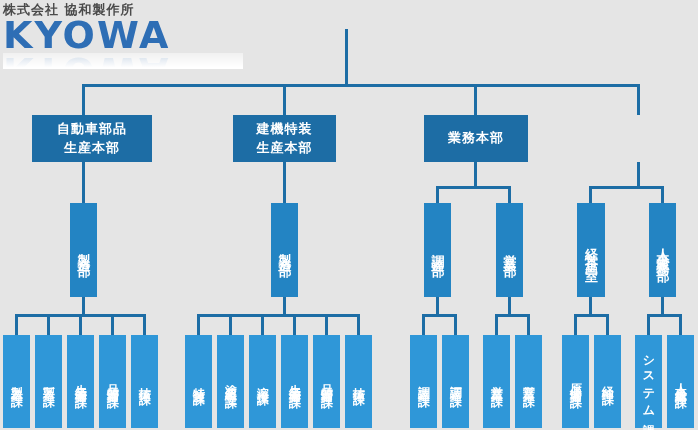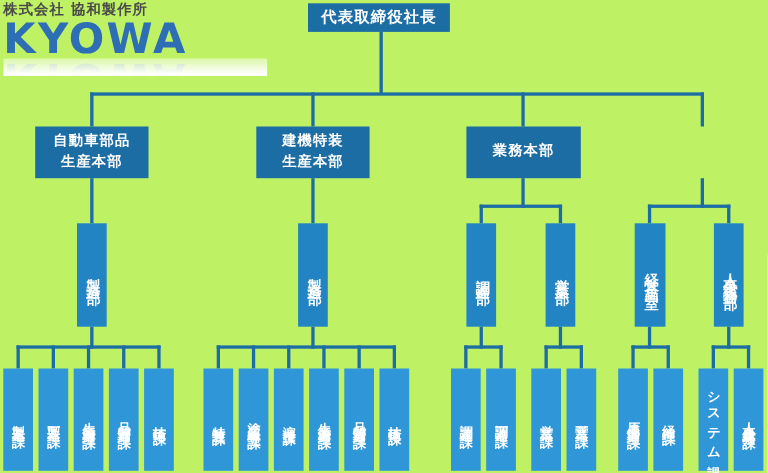--- a/index.html
+++ b/index.html
@@ -7,21 +7,21 @@
     --c-l1:#1d6da5;
     --c-l2:#1d6da5;
     --c-l3:#2384c3;
     --c-l4:#2f97d8;
     --c-line:#1d6da5;
     --c-brand:#2e6eb5;
     --c-company:#4b4b4b;
   }
   html,body{margin:0;padding:0;background:#fff;}
   #screen{
-    position:relative;width:698px;height:430px;background:#bef264;overflow:hidden;
+    position:relative;width:698px;height:430px;background:#e5e5e5;overflow:hidden;
     font-family:"DejaVu Sans","Liberation Sans",sans-serif;
   }
   
   .logo{position:absolute;left:3px;top:2px;width:240px;}
   .logo-company{font-size:13px;font-weight:bold;color:var(--c-company);letter-spacing:1px;line-height:15px;}
   .logo-brand{font-size:38px;font-weight:bold;color:var(--c-brand);letter-spacing:2px;line-height:36px;}
   .logo-reflect-wrap{height:16px;overflow:hidden;position:relative;margin-top:0;}
   .logo-reflect-wrap .logo-brand{transform:scaleY(-1);opacity:.32;}
   .logo-reflect-wrap::after{
     content:"";position:absolute;inset:0;
@@ -47,30 +47,29 @@
 <div id="screen">
 
   <div class="logo">
     <div class="logo-company">株式会社 協和製作所</div>
     <div class="logo-brand">KYOWA</div>
     <div class="logo-reflect-wrap">
       <div class="logo-brand">KYOWA</div>
     </div>
   </div>
 
-  <div class="box l1" style="left:280px;top:3px;width:129px;height:26px">代表取締役社長</div>
 
   <div class="line" style="left:345px;top:29px;width:3px;height:56px"></div>
   <div class="line" style="left:82px;top:84px;width:558px;height:3px"></div>
   <div class="line" style="left:82px;top:84px;width:3px;height:31px"></div>
   <div class="line" style="left:283px;top:84px;width:3px;height:31px"></div>
   <div class="line" style="left:474px;top:84px;width:3px;height:31px"></div>
   <div class="line" style="left:637px;top:84px;width:3px;height:31px"></div>
 
-  <div class="box l2" style="left:32px;top:115px;width:103px;height:47px">自動車部品
+  <div class="box l2" style="left:32px;top:115px;width:120px;height:47px">自動車部品
 生産本部</div>
   <div class="box l2" style="left:233px;top:115px;width:103px;height:47px">建機特装
 生産本部</div>
   <div class="box l2" style="left:424px;top:115px;width:104px;height:47px">業務本部</div>
 
   <div class="line" style="left:82px;top:162px;width:3px;height:41px"></div>
   <div class="line" style="left:283px;top:162px;width:3px;height:41px"></div>
   <div class="line" style="left:474px;top:162px;width:3px;height:27px"></div>
   <div class="line" style="left:436px;top:186px;width:75px;height:3px"></div>
   <div class="line" style="left:436px;top:186px;width:3px;height:17px"></div>

